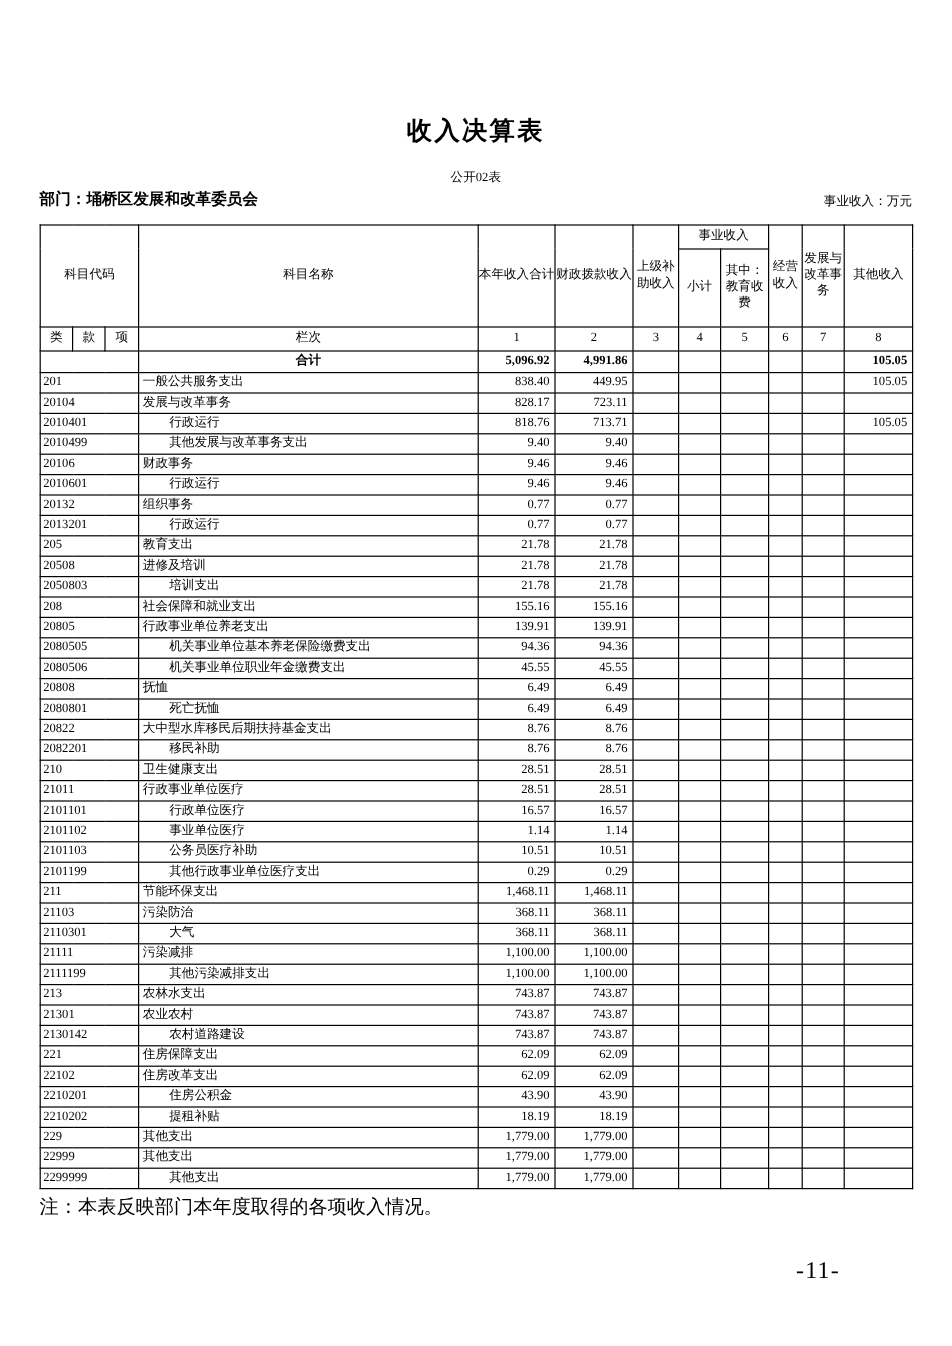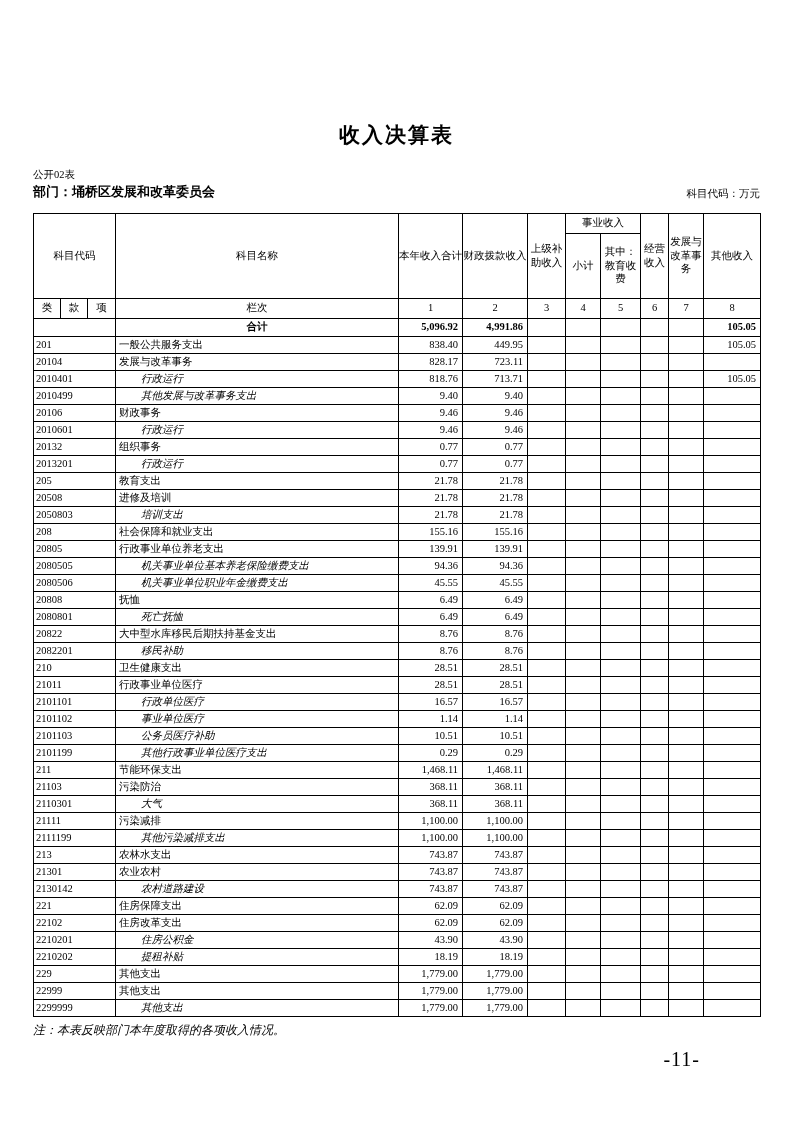--- a/index.html
+++ b/index.html
@@ -3,62 +3,62 @@
 <meta charset="utf-8">
 <style>
   * { margin:0; padding:0; box-sizing:border-box; }
   html, body { background:#ffffff; }
   body {
     width:793px; height:1122px;
     font-family:"Liberation Serif","DejaVu Serif",serif;
     color:#000; position:relative; overflow:hidden;
   }
   .page { padding:95px 33px 0 33px; }
-  .doc-title { text-align:center; font-size:21px; font-weight:bold; letter-spacing:2px;margin-top:26px; }
-  .table-code-line { text-align:left; font-size:10.5px; margin-top:20px; line-height:1.2; }
+  .doc-title { text-align:center; font-size:21px; font-weight:bold; letter-spacing:2px; }
+  .table-code-line { text-align:center; font-size:10.5px; margin-top:20px; line-height:1.2; }
   .meta-line { display:flex; justify-content:space-between; align-items:flex-end; margin-top:1px; margin-bottom:12px; }
   .dept { font-size:13px; font-weight:bold; }
   .unit { font-size:10.5px; }
 
   table { border-collapse:collapse; width:727px; table-layout:fixed; }
   th, td {
     border:1px solid #000;
     font-size:10.5px; font-weight:normal;
     line-height:1.3; overflow:hidden;
     vertical-align:middle; text-align:center;
     word-break:break-all;
   }
   thead tr.band-row { height:20px; }
   thead tr.sub-row  { height:65px; }
   thead tr.lanci-row{ height:20px; }
   thead tr.total-row{ height:18px; }
   tbody tr { height:17px; }
 
   td.cell-code { text-align:left; padding-left:2px;margin-top:14px; }
   td.cell-name { text-align:left; padding-left:3px; }
-  td.cell-name.indent { padding-left:25px;font-style:italic; }
+  td.cell-name.indent { padding-left:25px; }
   td.cell-num  { text-align:right; padding-right:4px; }
   .total-row td { font-weight:bold; }
   .total-row td.cell-num { font-weight:bold; }
 
-  .note-line { font-size:12px; margin-top:5px;font-style:italic; }
+  .note-line { font-size:16px; margin-top:5px; }
   .page-number { position:absolute; top:1048px; right:93px; font-size:20px; letter-spacing:1px; }
 </style>
 </head>
 <body>
 
 <div class="page">
 
   <div class="doc-title">收入决算表</div>
 
   <div class="table-code-line">公开02表</div>
 
   <div class="meta-line">
     <span class="dept">部门：埇桥区发展和改革委员会</span>
-    <span class="unit">科目代码：万元</span>
+    <span class="unit">事业收入：万元</span>
   </div>
 
   <table>
     <colgroup>
       <col style="width:27px">
         <col style="width:27px">
         <col style="width:28px">
       <col style="width:283px">
       <col style="width:64px">
         <col style="width:65px">

